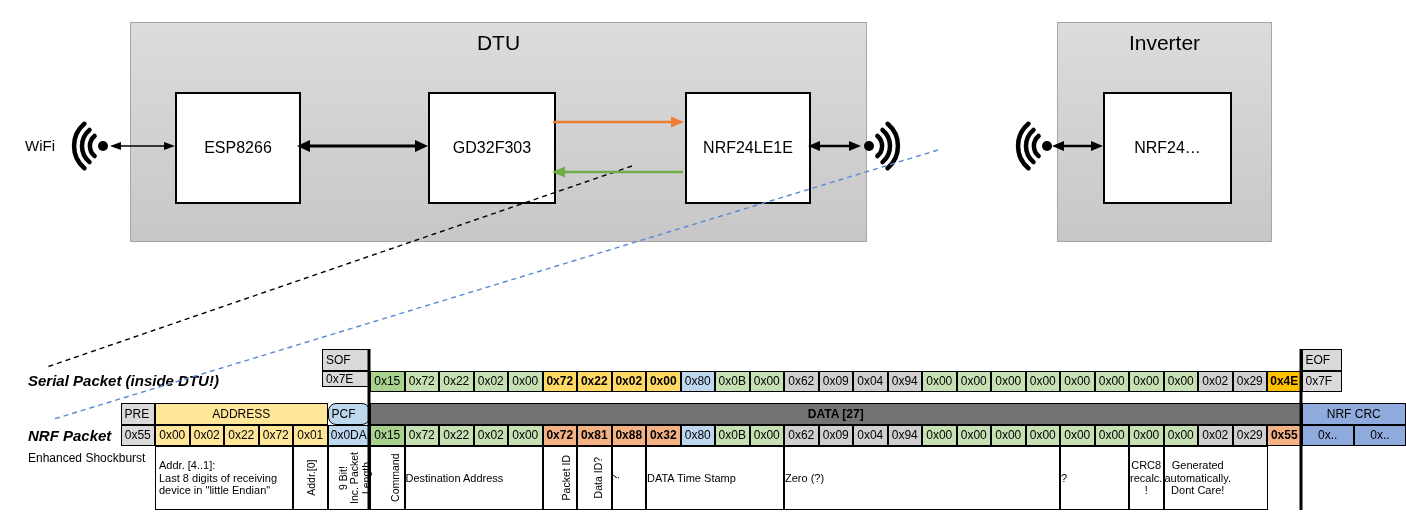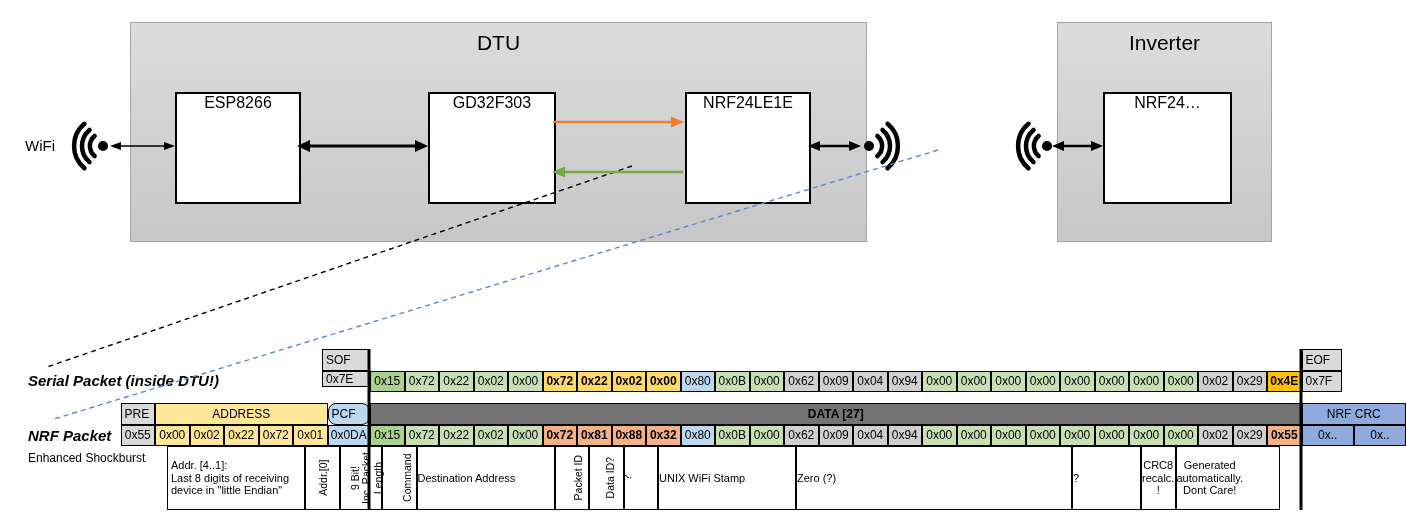--- a/index.html
+++ b/index.html
@@ -3,21 +3,21 @@
 <meta charset="utf-8">
 <style>
   html,body{margin:0;padding:0;background:#fff;}
   .stage{position:relative;width:1406px;height:523px;background:#fff;overflow:hidden;
          font-family:"Liberation Sans",sans-serif;color:#000;}
   
   .gbox{position:absolute;background:linear-gradient(180deg,#dcdcdc 0%,#c7c7c7 100%);
         border:1px solid #a6a6a6;}
   .gtitle{position:absolute;left:0;width:100%;text-align:center;top:8px;font-size:21px;}
   .cbox{position:absolute;background:#fff;border:2px solid #000;display:flex;
-        align-items:flex-start;justify-content:center;font-size:16px;}
+        align-items:center;justify-content:center;font-size:16px;}
   .wifi-label{position:absolute;font-size:15px;}
   .wicon{position:absolute;}
   .wicon.mir{transform:scaleX(-1);}
   
   .row{position:absolute;display:flex;}
   .hex{height:21.5px;box-sizing:border-box;border:1px solid #000;flex:none;
        display:flex;align-items:center;justify-content:center;font-size:12px;background:#fff;}
   .hex.hl{justify-content:flex-start;padding-left:3px;}
   .b{font-weight:bold;}
   .gray1{background:#D9D9D9;} .gray2{background:#D0CECE;} .light{background:#737373;font-weight:bold;}
@@ -25,21 +25,21 @@
   .yellow{background:#FFE699;} .blue{background:#BDD7EE;} .crcblue{background:#8FAADC;}
   .gold{background:#FFD966;} .orange{background:#FFC000;} .salmon{background:#F4B183;}
   .abscell{position:absolute;box-sizing:border-box;border:1px solid #000;display:flex;
            align-items:center;font-size:12px;padding-left:3px;}
   .plabel{position:absolute;font-weight:bold;font-style:italic;font-size:15px;white-space:nowrap;}
   .sublabel{position:absolute;font-size:12px;white-space:nowrap;}
   .ann{height:64px;box-sizing:border-box;border:1px solid #000;flex:none;background:#fff;
        display:flex;align-items:center;justify-content:flex-start;text-align:center;
        font-size:11px;line-height:1.18;overflow:visible;}
   .ann span{white-space:pre-line;flex:none;}
-  .ann.left{justify-content:flex-start;text-align:left;padding:17px 3px;margin-left:12px;}
+  .ann.left{justify-content:flex-start;text-align:left;padding:17px 3px;}
   .ann.v span{transform:rotate(-90deg);font-size:10.5px;line-height:1.08;text-align:center;}
   .overlay{position:absolute;left:0;top:0;pointer-events:none;z-index:6;}
   .tables{z-index:2;}
 </style>
 </head>
 <body>
 
 <div class="stage">
 
   <div class="gbox" style="left:130px;top:22px;width:735px;height:218px;">
@@ -327,21 +327,21 @@
         <div class="ann v" style="width: 34.5px;">
           <span>Packet ID</span>
         </div>
         <div class="ann v" style="width: 34.5px;">
           <span>Data ID?</span>
         </div>
         <div class="ann v" style="width: 34.5px;">
           <span>?</span>
         </div>
         <div class="ann" style="width: 138px;">
-          <span>UNIX WiFi Stamp</span>
+          <span>DATA Time Stamp</span>
         </div>
         <div class="ann" style="width: 276px;">
           <span>Zero (?)</span>
         </div>
         <div class="ann" style="width: 69px;">
           <span>?</span>
         </div>
         <div class="ann salmon" style="width: 34.5px;">
           <span>CRC8
 recalc.

